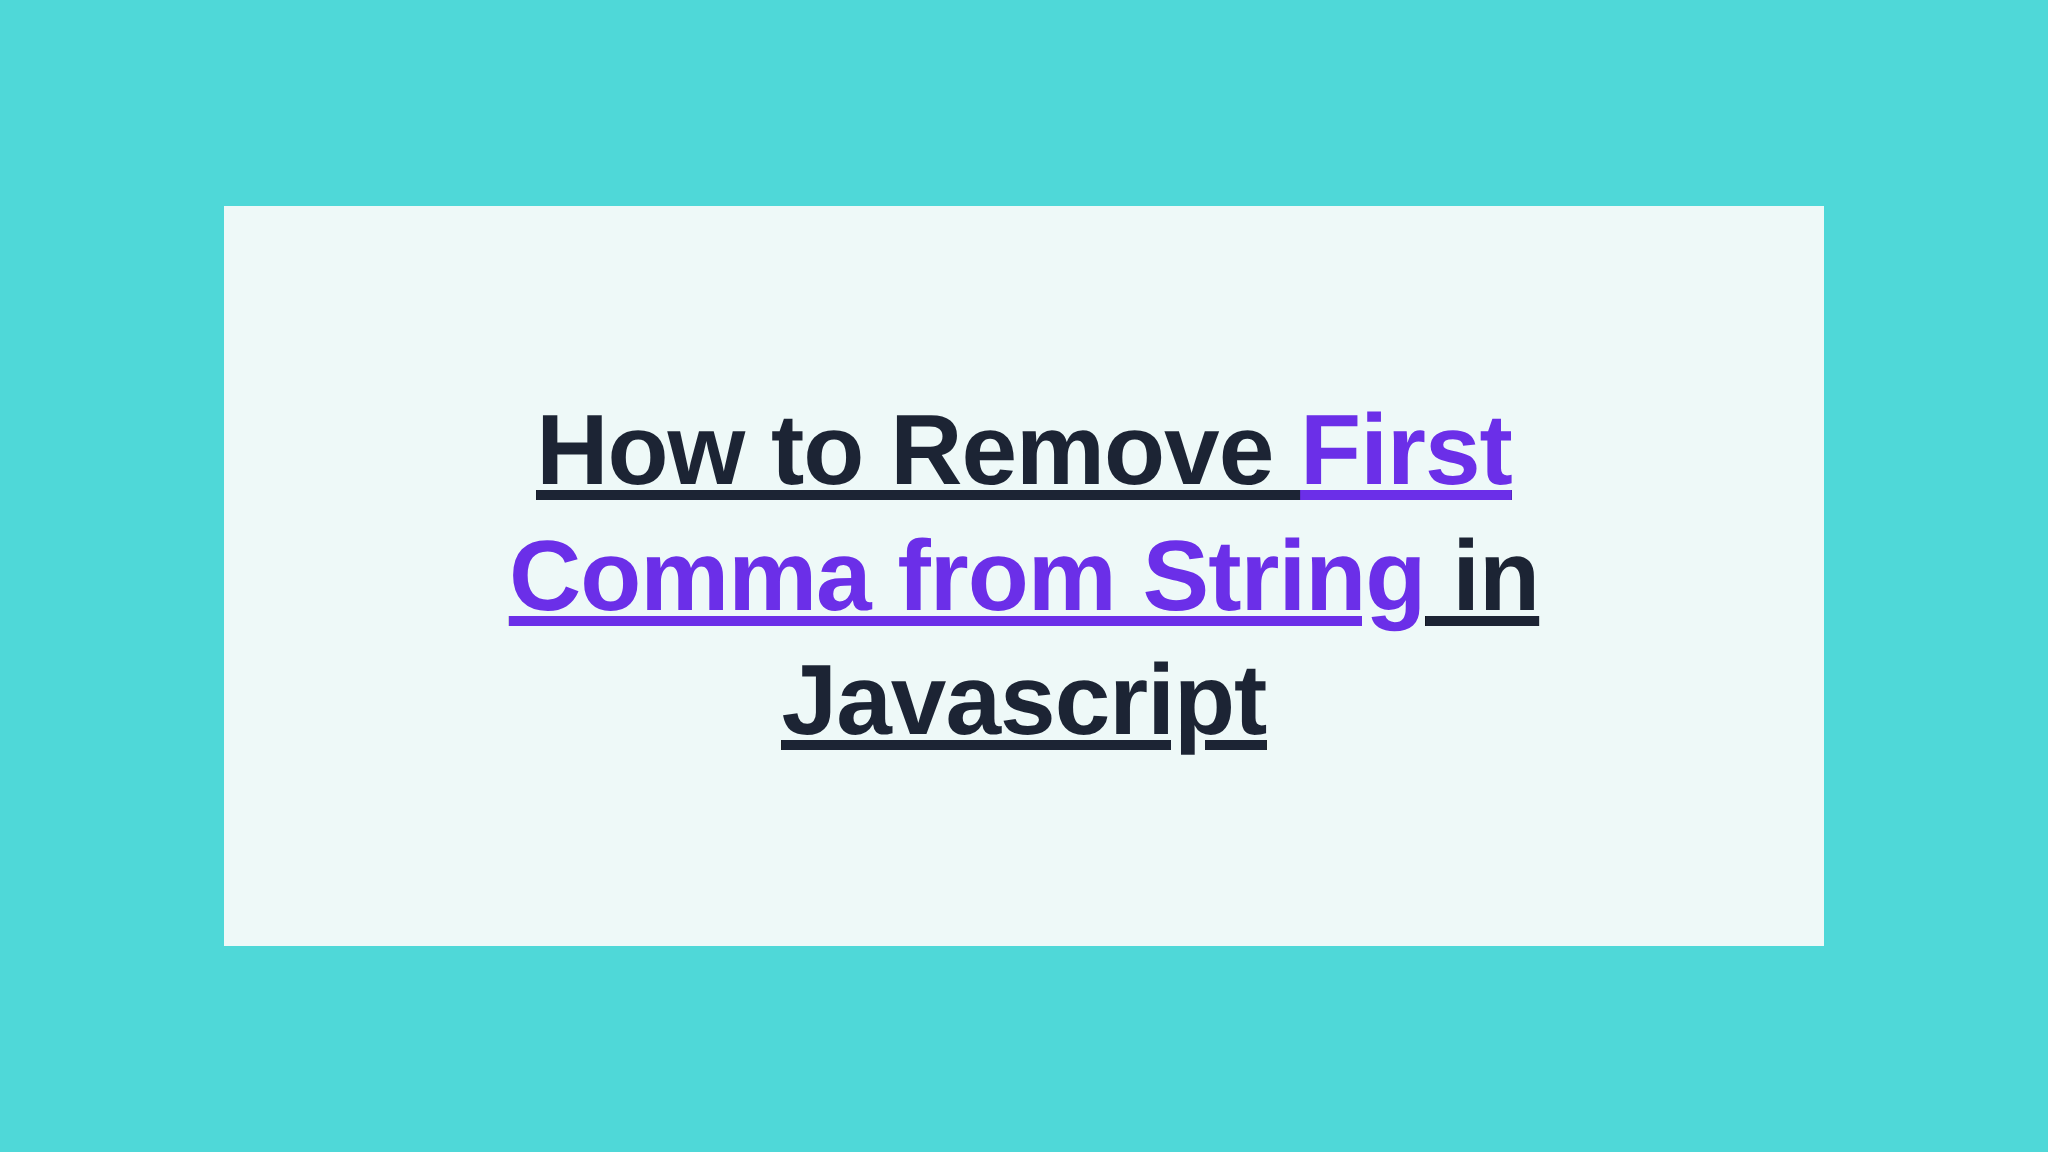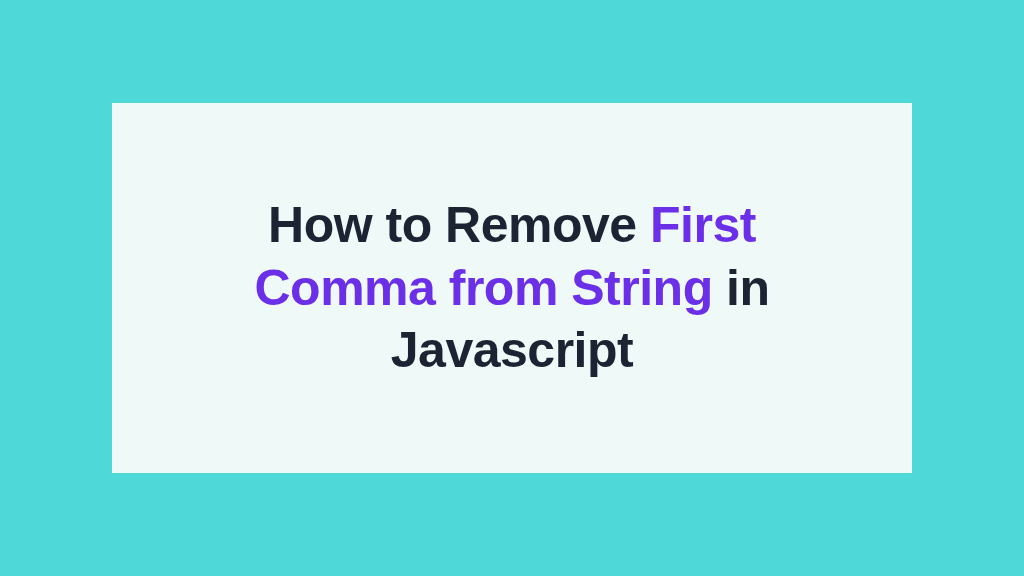--- a/index.html
+++ b/index.html
@@ -1,18 +1,19 @@
 <!DOCTYPE html>
 <html><head>
   <meta charset="utf-8">
   <style>
     * {
       margin: 0;
       padding: 0;
       box-sizing: border-box;
+      text-decoration: underline;
     }
     
     body {
       width: 1024px;
       height: 576px;
       background-color: #4fd8d8;
       display: flex;
       align-items: center;
       justify-content: center;
       font-family: -apple-system, BlinkMacSystemFont, 'Segoe UI', 'Helvetica Neue', Arial, sans-serif;

